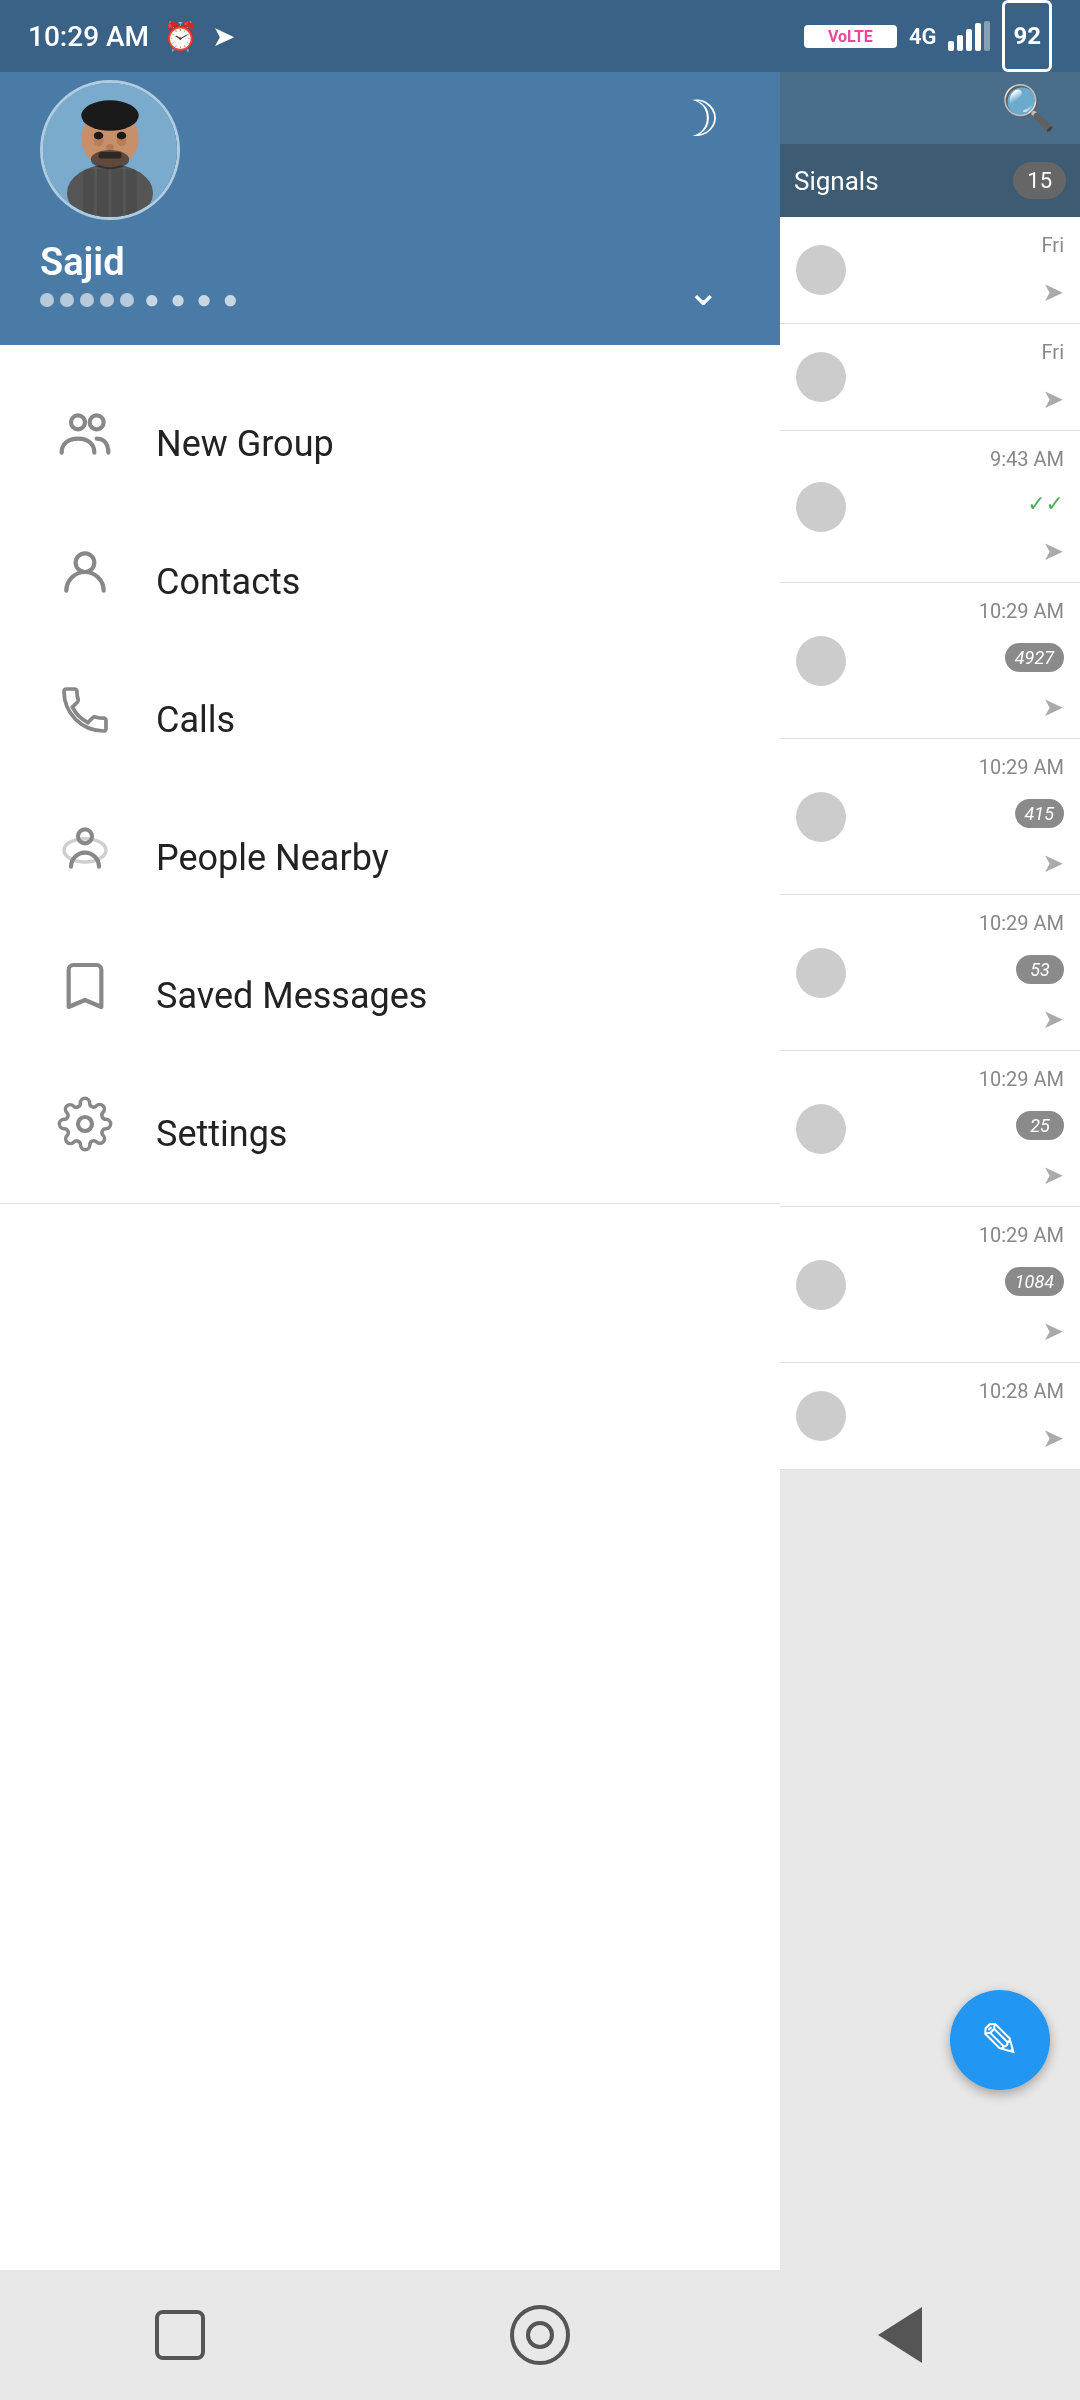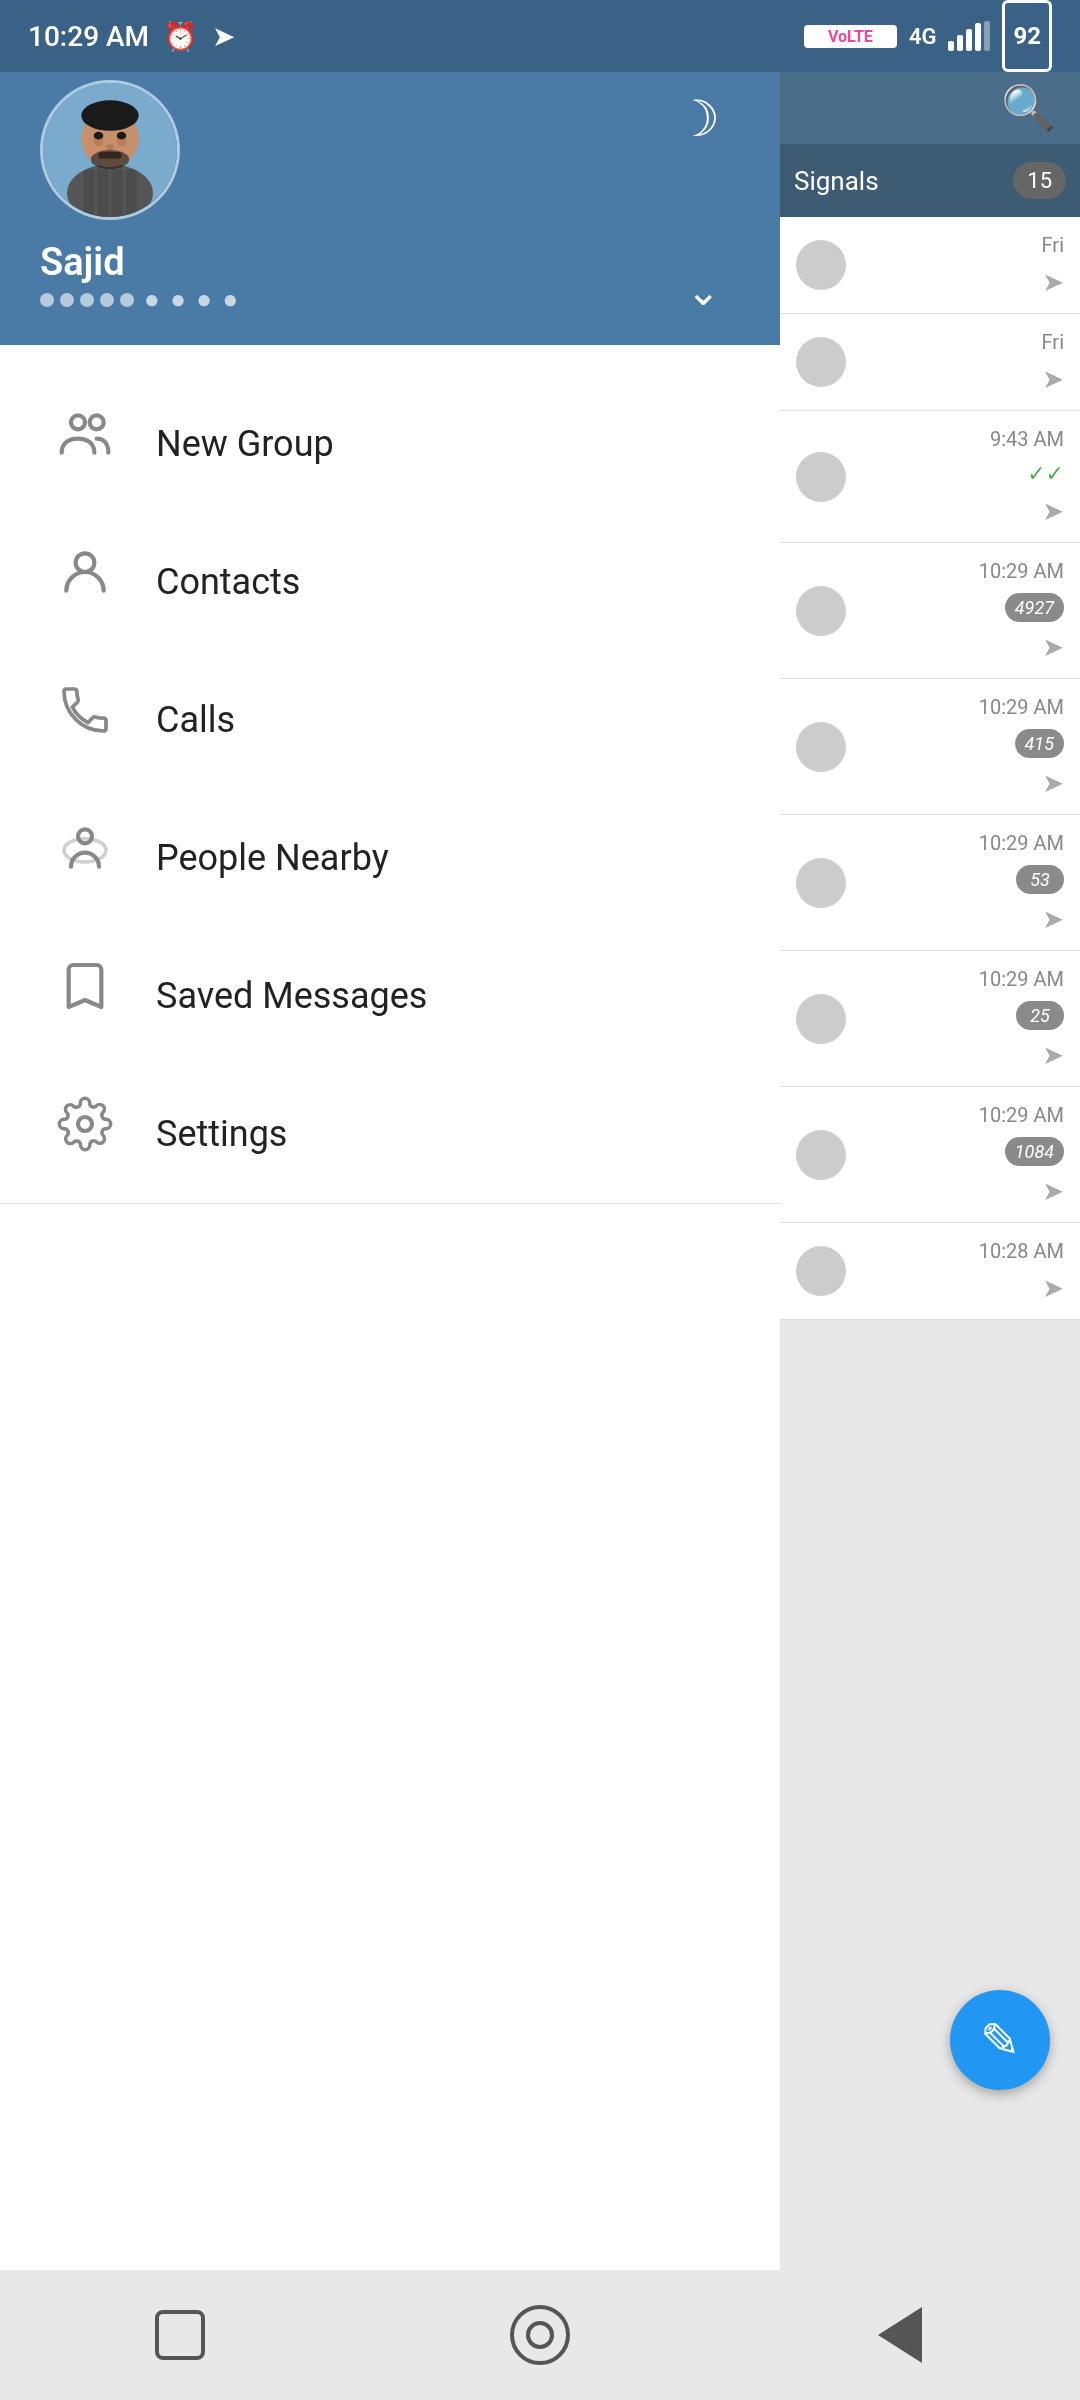--- a/index.html
+++ b/index.html
@@ -195,21 +195,21 @@
       padding: 16px;
       display: flex;
       align-items: center;
       justify-content: space-between;
       min-height: 90px;
     }
     .chat-item-right {
       display: flex;
       flex-direction: column;
       align-items: flex-end;
-      gap: 10px;
+      gap: 20px;
     }
     .chat-time {
       font-size: 20px;
       color: #888;
     }
     .chat-badge {
       background: #8a8a8a;
       color: white;
       border-radius: 20px;
       padding: 4px 10px;

